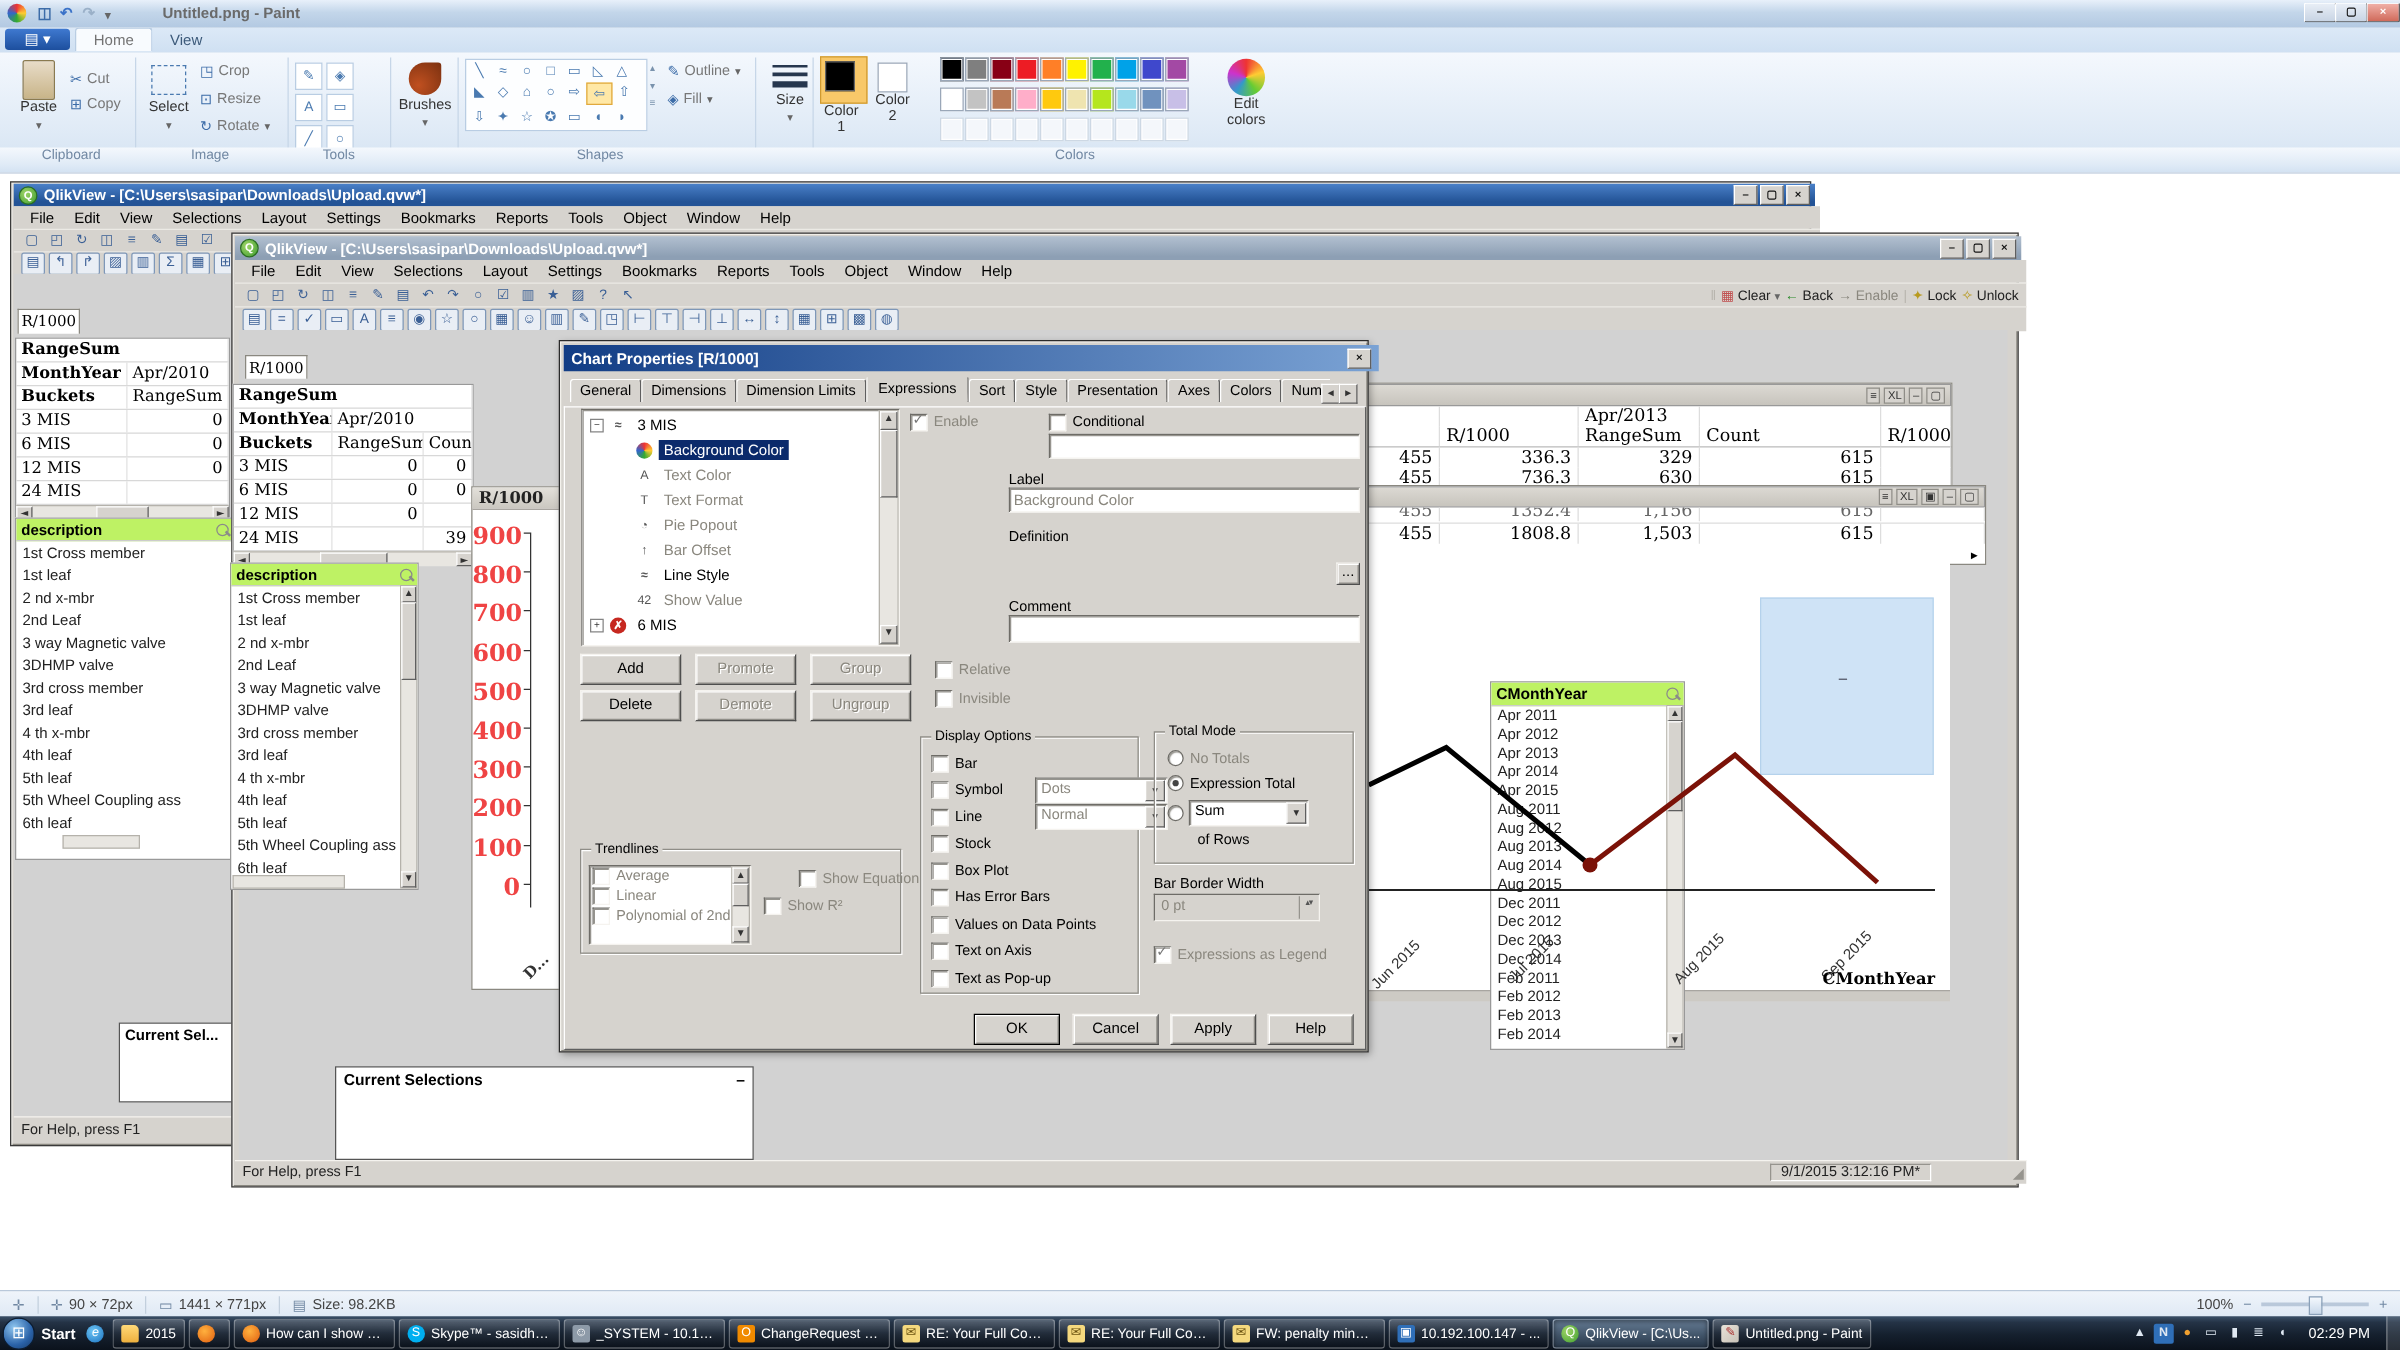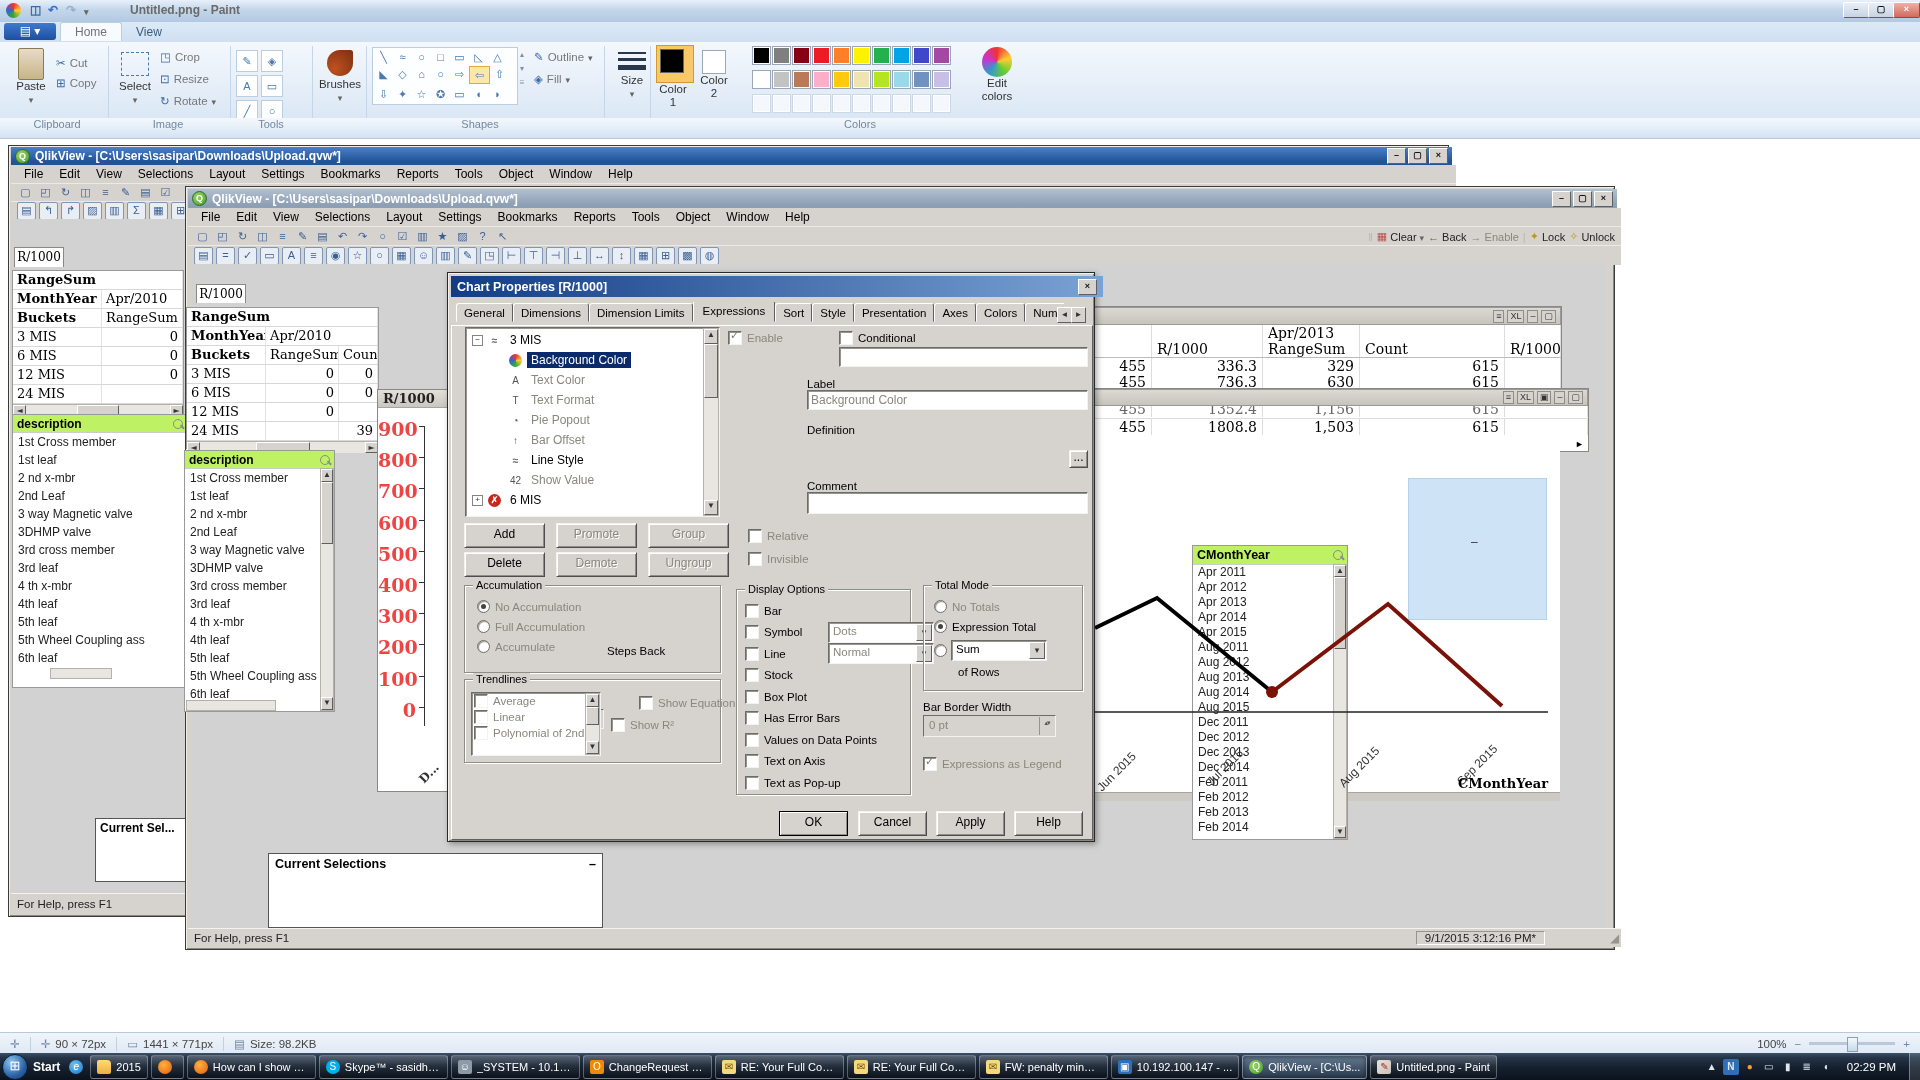--- a/index.html
+++ b/index.html
@@ -831,40 +831,20 @@
     </div>
     <div class="abs cb dim" style="left:300px;top:256px;" data-name="relative-checkbox">
         <span class="box"></span>
         <span>Relative</span>
       </div>
     <div class="abs cb dim" style="left:300px;top:279px;" data-name="invisible-checkbox">
         <span class="box"></span>
         <span>Invisible</span>
       </div>
 
-    <div class="abs grp" style="left:16px;top:312px;width:255px;height:86px;" data-name="accumulation-group">
-      <span class="glabel" data-name="group-title">Accumulation</span>
-      <div style="padding:14px 0 0 12px;display:flex;flex-direction:column;gap:7px;">
-
-      <span class="radio on dim" data-name="accumulation-radio">
-            <span class="dot"></span>
-            <span>No Accumulation</span>
-          </span>
-          <span class="radio dim" data-name="accumulation-radio">
-            <span class="dot"></span>
-            <span>Full Accumulation</span>
-          </span>
-          <span class="radio dim" data-name="accumulation-radio">
-            <span class="dot"></span>
-            <span>Accumulate</span>
-          </span>
-        </div>
-      <div class="abs spin" style="left:90px;top:56px;width:22px;height:18px;" data-name="steps-back-spinner">10</div>
-      <div class="abs" style="left:142px;top:59px;font-size:11.5px;" data-name="steps-back-label">Steps Back</div>
-    </div>
 
     <div class="abs grp" style="left:16px;top:406px;width:255px;height:82px;" data-name="trendlines-group">
       <span class="glabel" data-name="group-title">Trendlines</span>
       <div class="abs sunk" style="left:6px;top:12px;width:128px;height:62px;overflow:hidden;" data-name="trendlines-listbox">
         <div>
 
         <div class="cb dim" style="height:16px;padding-left:2px;" data-name="trendline-option">
               <span class="box"></span>
               <span>Average</span>
             </div>

